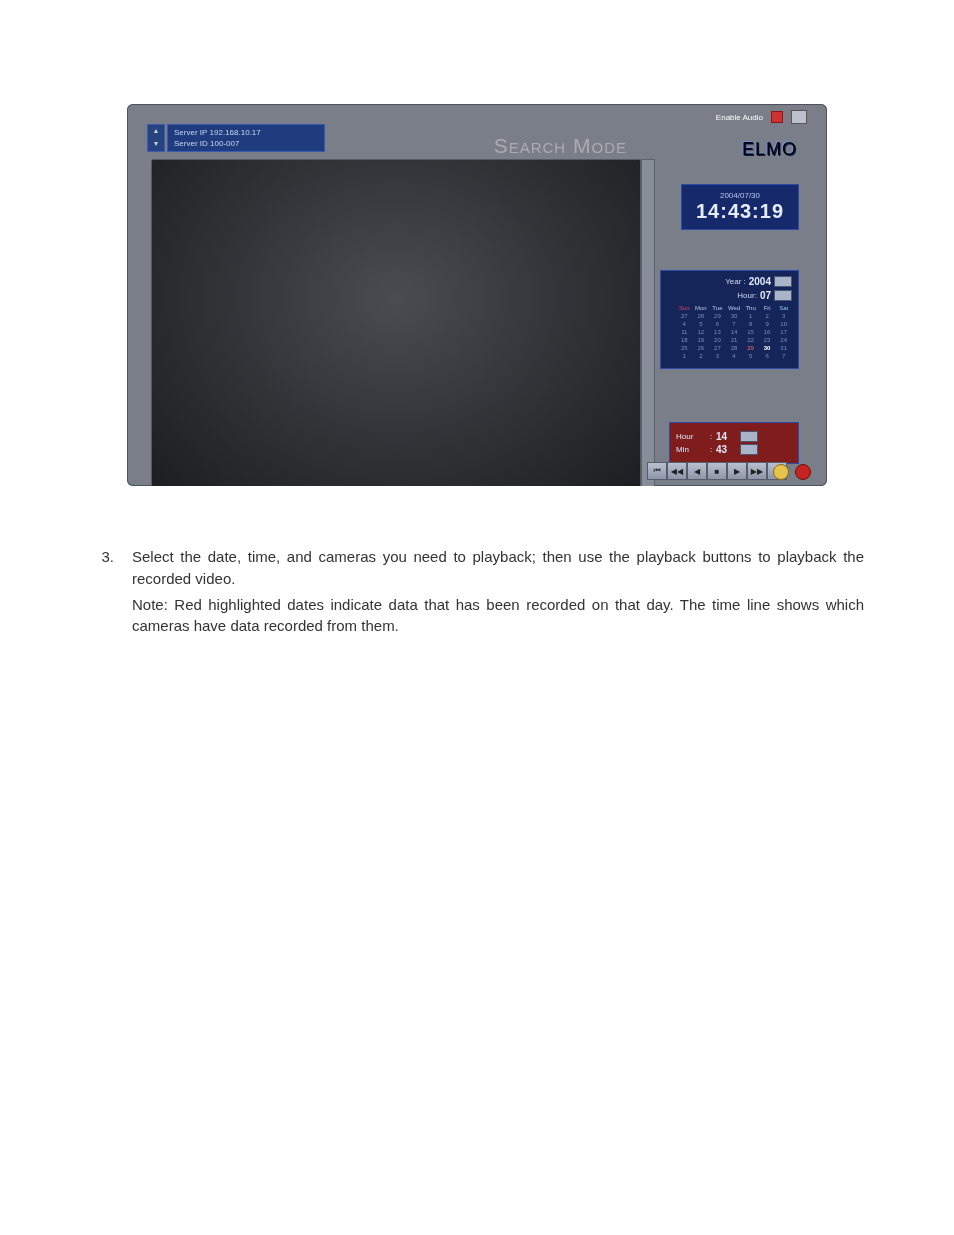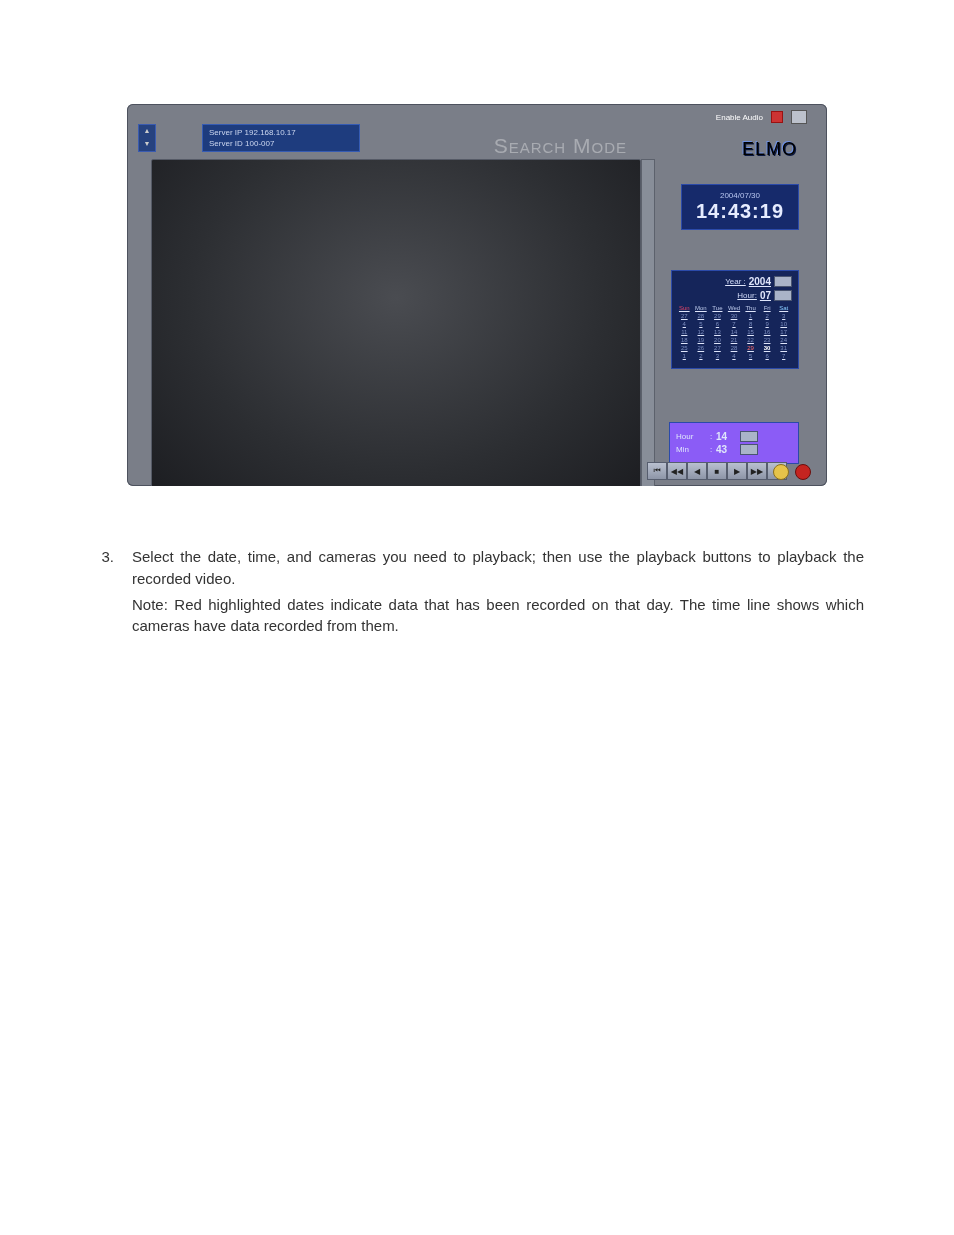--- a/index.html
+++ b/index.html
@@ -29,23 +29,22 @@
     top: 6px; right: 20px;
     display: flex; align-items: center;
     gap: 8px;
     font-size: 8px; color: #fff;
   }
   .redx { width:10px;height:10px;background:#c33;border:1px solid #911;}
   .graybtn { width:14px;height:12px;background:#bcc1cc;border:1px solid #555;}
   
   .server-panel {
     position: absolute;
-    top: 20px; left: 11px;
+    top: 20px; left: 20px;
     display: flex;
-    gap: 44px;
   }
   .spinner {
     width: 16px; height: 26px;
     background: #26427f;
     border: 1px solid #3a5bb0;
     display:flex;flex-direction:column;
   }
   .spinner div{flex:1;font-size:7px;color:#ccc;text-align:center;line-height:12px;}
   .server-info {
     margin-left: 2px;
@@ -109,40 +108,39 @@
   .clock .d{font-size:8px;color:#b7c5ef;}
   .clock .t{font-size:20px;font-weight:bold;letter-spacing:1px;}
   
   .calendar {
     position:absolute;
     top:166px; right:28px;
     width:116px;
     background:#15255a;
     border:1px solid #2b4aa9;
     color:#e0e6fb;
-    padding:5px 6px 8px 4px;
-    text-decoration:underline;
+    padding:5px 6px 8px 15px;
   }
   .cal-row{display:flex;align-items:center;justify-content:flex-end;font-size:8px;margin-bottom:3px;}
   .cal-row .lbl{color:#cfd8f5;margin-right:3px;}
   .cal-row .val{font-weight:bold;font-size:10px;margin-right:3px;}
   .stepbtn{width:16px;height:9px;background:#aab4c8;border:1px solid #4a5570;}
   .cal-days{display:grid;grid-template-columns:repeat(7,1fr);font-size:6px;text-align:center;gap:0;}
   .cal-days span{padding:1px 0;color:#7a8bbd;}
   .cal-days .wd{color:#b9c6e8;font-size:6px;}
   .cal-days .sun{color:#d46;}
   .cal-days .sat{color:#8cf;}
   .cal-days .red{color:#ff6a6a;}
   .cal-days .cur{color:#fff;font-weight:bold;}
   
   .hm {
     position:absolute;
     top:318px; right:28px;
     width:116px;
-    background:#8b5cf6;
+    background:#7f1d1d;
     border:1px solid #2b4aa9;
     padding:6px;
     color:#dfe6fb;
   }
   .hm-row{display:flex;align-items:center;font-size:8px;margin:2px 0;}
   .hm-row .l{width:30px;}
   .hm-row .c{width:10px;text-align:center;}
   .hm-row .v{width:24px;font-weight:bold;font-size:10px;text-align:left;}
   
   .playhead {

